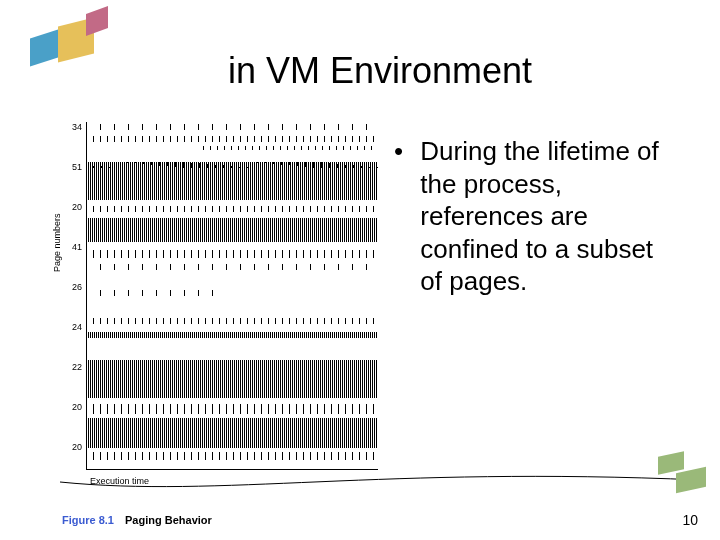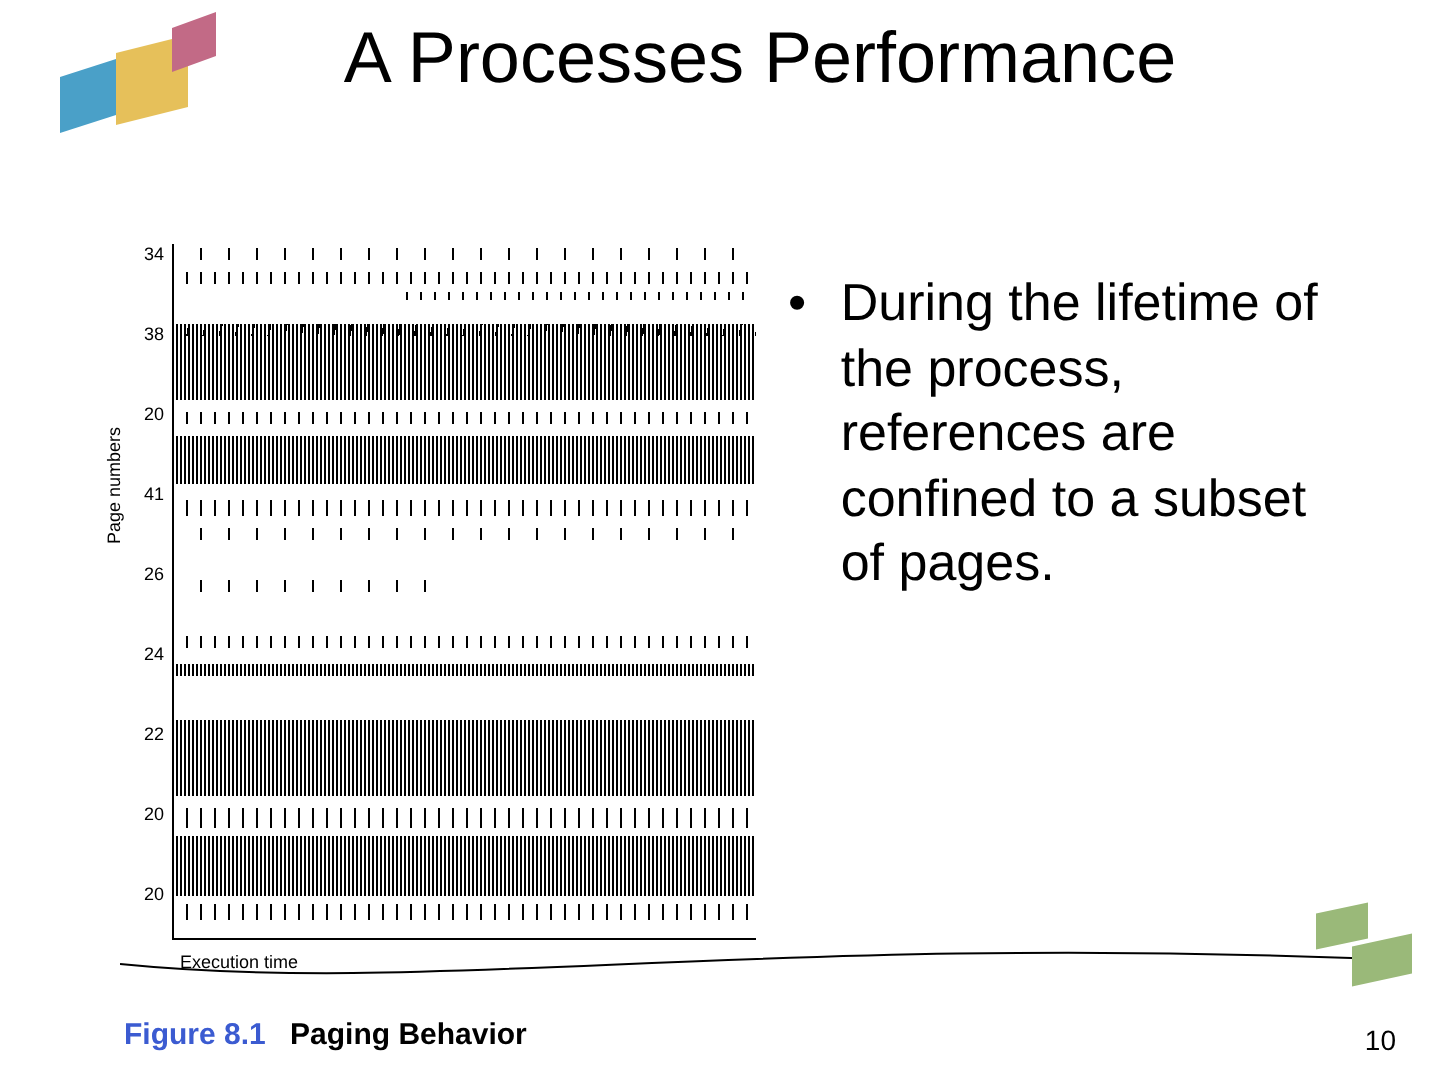--- a/index.html
+++ b/index.html
@@ -2,21 +2,21 @@
 <html><head>
 <meta charset="utf-8">
 <style>
   html,body{margin:0;padding:0;width:720px;height:540px;background:#fff;font-family:Arial,Helvetica,sans-serif;overflow:hidden}
   .slide{position:relative;width:720px;height:540px}
   .title{position:absolute;top:8px;left:110px;width:540px;font-size:36px;line-height:1.18;color:#000;text-align:center}
   .bullet{position:absolute;top:135px;left:394px;width:300px;font-size:26px;line-height:1.25;color:#000}
   .bullet .dot{display:inline-block;vertical-align:top;font-size:26px;margin-right:10px}
   .bullet .txt{display:inline-block;width:260px;vertical-align:top}
   .pagenum{position:absolute;right:22px;bottom:12px;font-size:14px;color:#000}
-  .figcap{position:absolute;left:62px;bottom:14px;font-size:15px;color:#000}
+  .figcap{position:absolute;left:62px;bottom:14px;font-size:11px;color:#000}
   .figcap .num{color:#3b5bd1;font-weight:bold;margin-right:8px}
   .figcap .ttl{font-weight:bold}
   
   .cube-deco{position:absolute;top:10px;left:30px;width:80px;height:80px}
   .cube-deco .c1{position:absolute;left:0;top:24px;width:28px;height:28px;background:#4aa0c8;transform:skewY(-18deg)}
   .cube-deco .c2{position:absolute;left:28px;top:12px;width:36px;height:36px;background:#e6c05a;transform:skewY(-14deg)}
   .cube-deco .c3{position:absolute;left:56px;top:0;width:22px;height:22px;background:#c26a86;transform:skewY(-20deg)}
   
   .cube-deco2{position:absolute;right:8px;bottom:38px;width:54px;height:54px}
   .cube-deco2 .ca{position:absolute;left:0;top:6px;width:26px;height:18px;background:#9ab979;transform:skewY(-12deg)}
@@ -42,31 +42,32 @@
 
 <div class="slide">
 
   <div class="cube-deco">
     <div class="c1"></div>
       <div class="c2"></div>
       <div class="c3"></div>
   </div>
 
   <div class="title">
-    <span>A Processes Performance</span><br>
+    <br>
+    <span>in VM Environment</span>
   </div>
 
   <div class="bullet">
     <span class="dot">•</span>
     <span class="txt">During the lifetime of the process, references are confined to a subset of pages.</span>
   </div>
 
   <div class="figure">
     <div class="ytick" style="top:0">34</div>
-    <div class="ytick" style="top:40px">38</div>
+    <div class="ytick" style="top:40px">51</div>
     <div class="ytick" style="top:80px">20</div>
     <div class="ytick" style="top:120px">41</div>
     <div class="ytick" style="top:160px">26</div>
     <div class="ytick" style="top:200px">24</div>
     <div class="ytick" style="top:240px">22</div>
     <div class="ytick" style="top:280px">20</div>
     <div class="ytick" style="top:320px">20</div>
     <span class="ylabel">Page numbers</span>
     <span class="xlabel">Execution time</span>
     <div class="plot">

